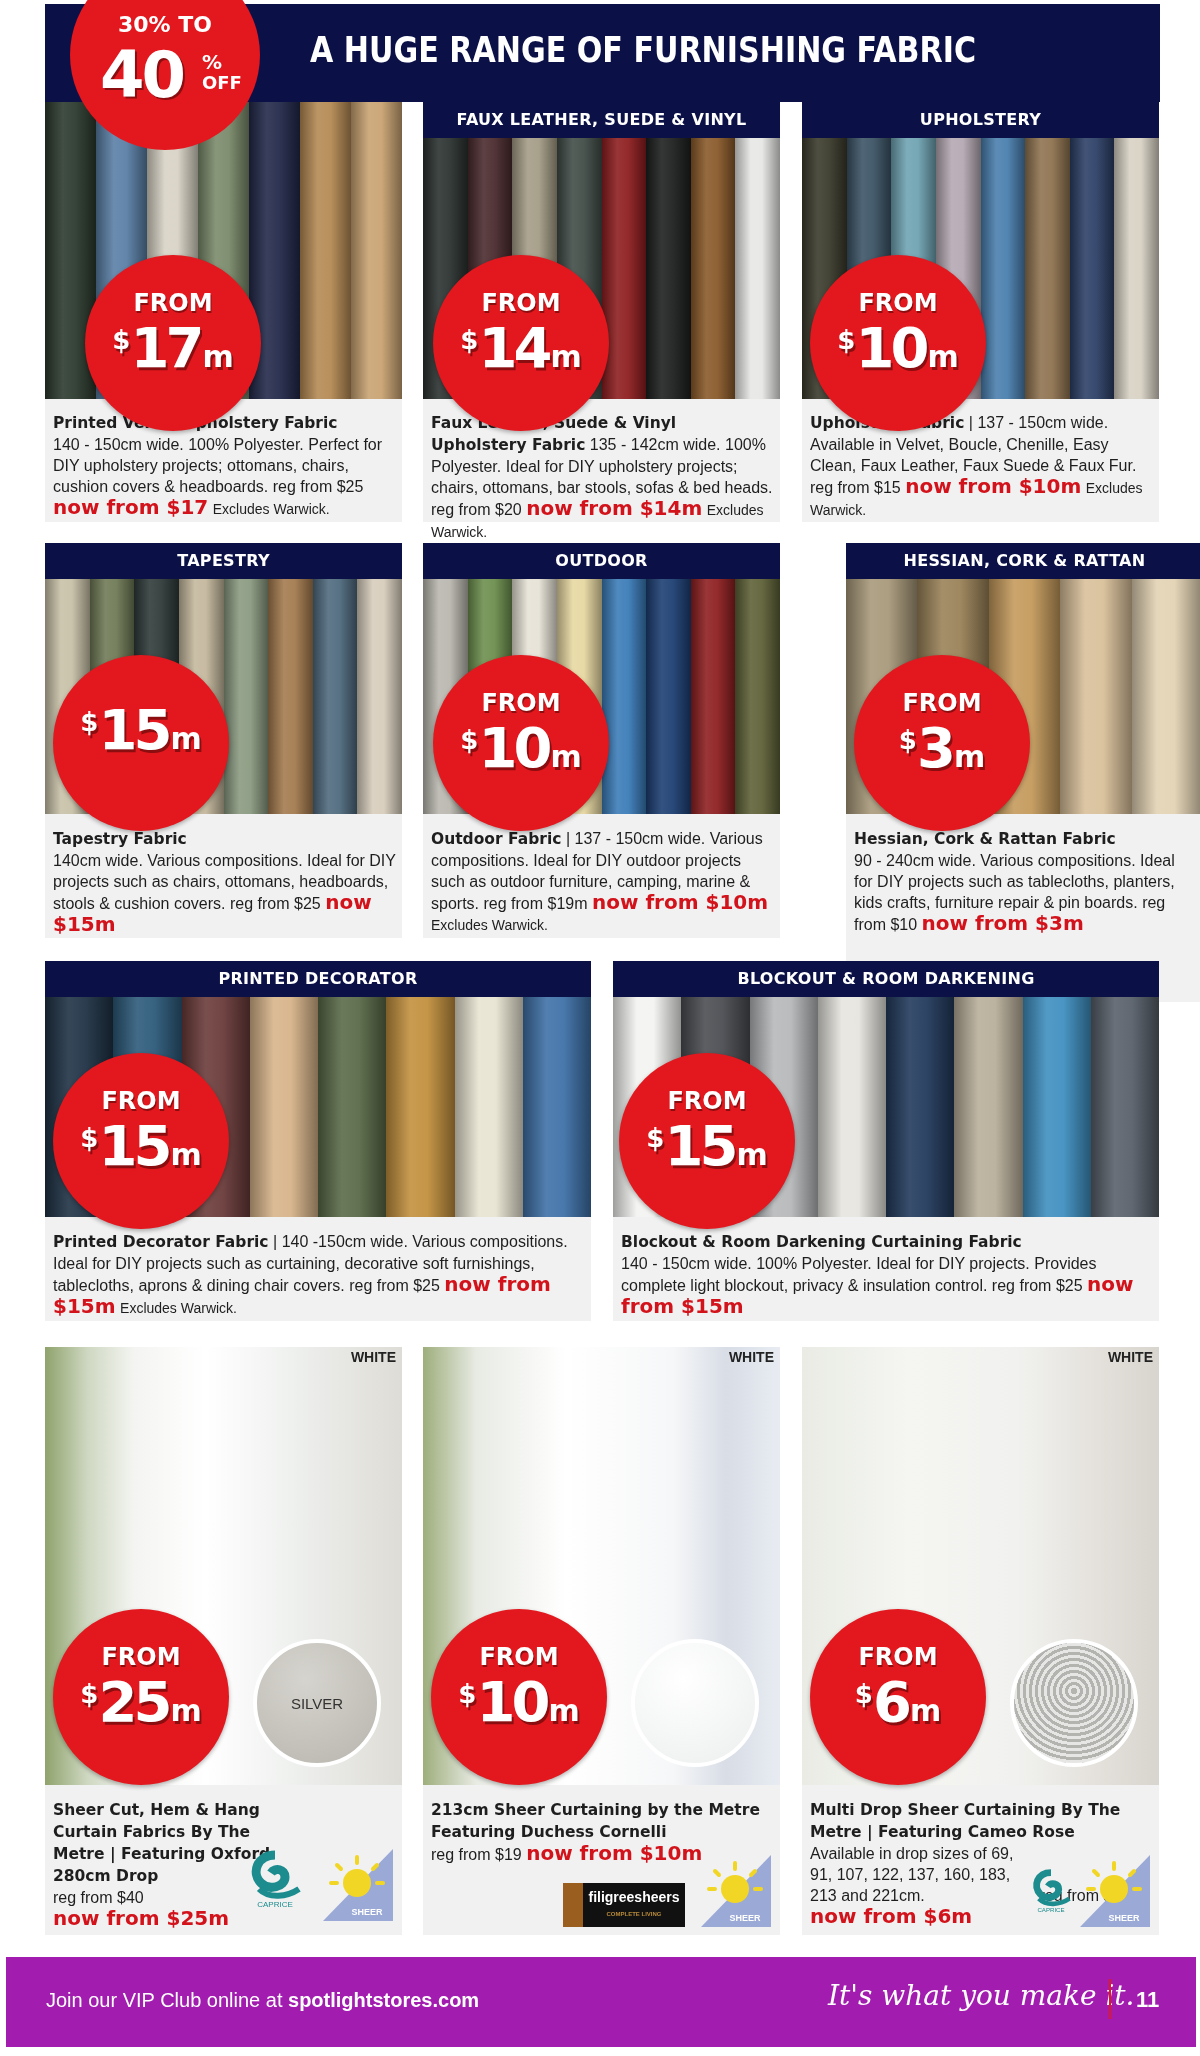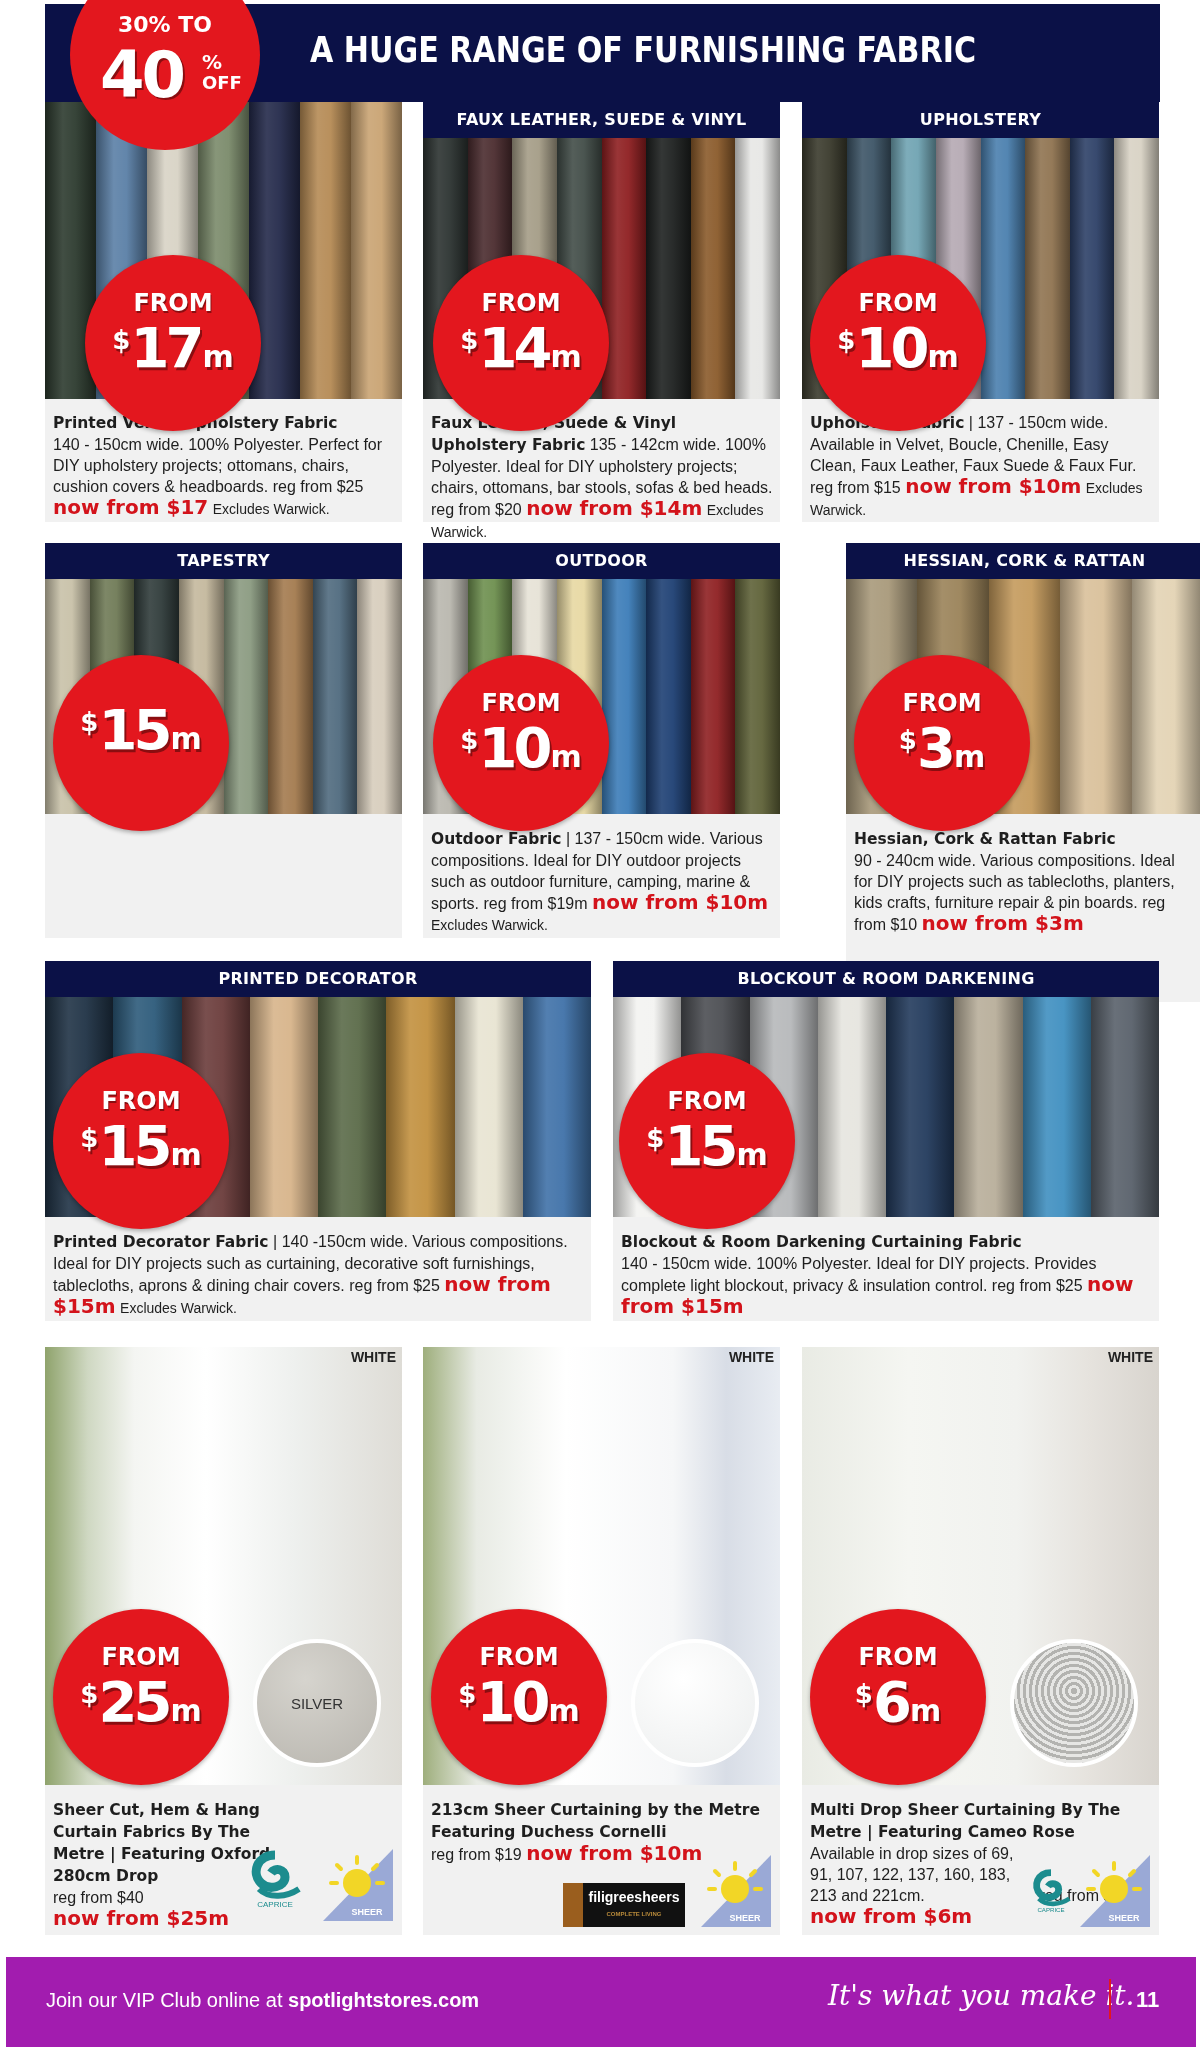--- a/index.html
+++ b/index.html
@@ -127,20 +127,25 @@
       <div class="roll" style="background: rgb(196, 184, 157);"></div>
       <div class="roll" style="background: rgb(138, 154, 128);"></div>
       <div class="roll" style="background: rgb(163, 122, 78);"></div>
       <div class="roll" style="background: rgb(79, 106, 126);"></div>
       <div class="roll" style="background: rgb(215, 205, 188);"></div>
     </div>
   <div class="price-badge" style="left:8px; top:112px;">
     <div class="from"></div>
     <div class="amount" style="top:42px;"><span class="cur">$</span><span class="num">15</span><span class="unit">m</span></div>
   </div>
+  <div class="card-text" style="top:285px;">
+    <span class="name">Tapestry Fabric</span><br>
+    <span>140cm wide. Various compositions. Ideal for DIY projects such as chairs, ottomans, headboards, stools &amp; cushion covers.</span>
+    <span>reg from $25</span> <span class="now">now $15m</span>
+  </div>
 </div>
 
 <div class="card" id="c4" style="left:423px; top:543px; width:357px; height:395px;">
   <div class="card-header">OUTDOOR</div>
   <div class="card-image" style="top:36px; height:235px;">
       <div class="roll" style="background: rgb(185, 183, 174);"></div>
       <div class="roll" style="background: rgb(109, 143, 78);"></div>
       <div class="roll" style="background: rgb(230, 226, 214);"></div>
       <div class="roll" style="background: rgb(231, 216, 162);"></div>
       <div class="roll" style="background: rgb(59, 124, 184);"></div>

